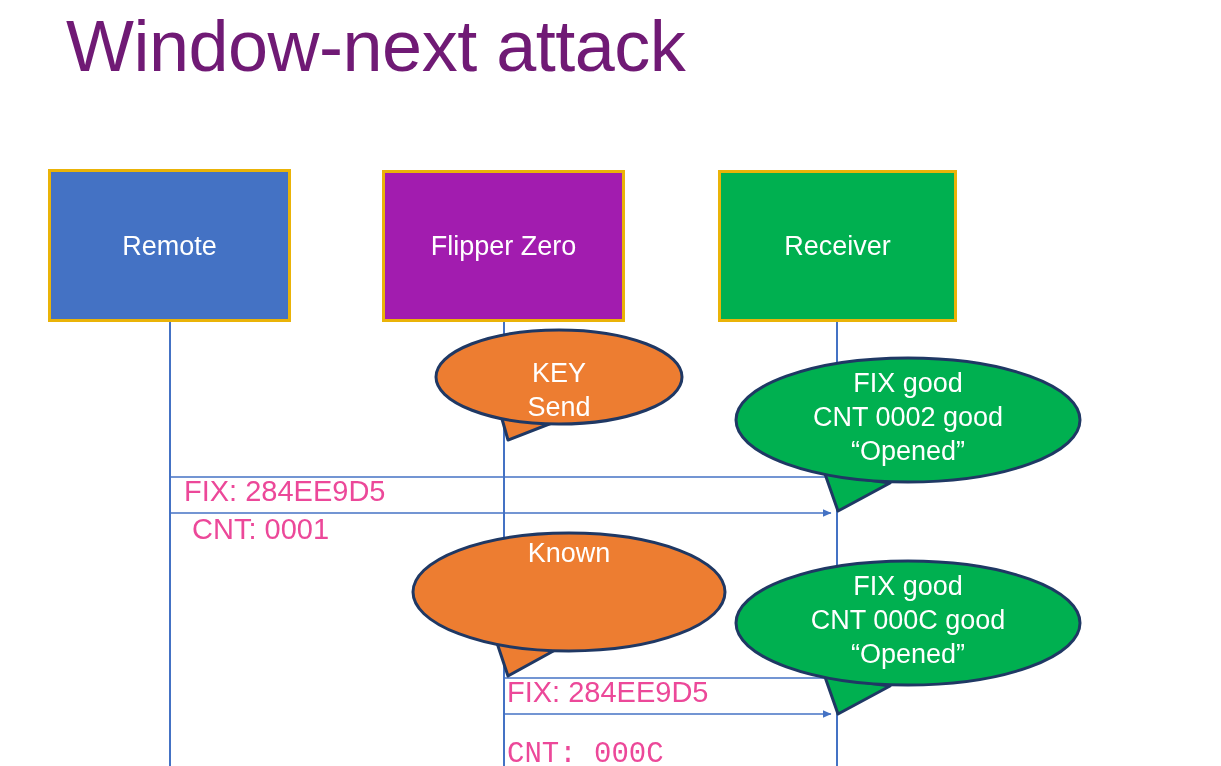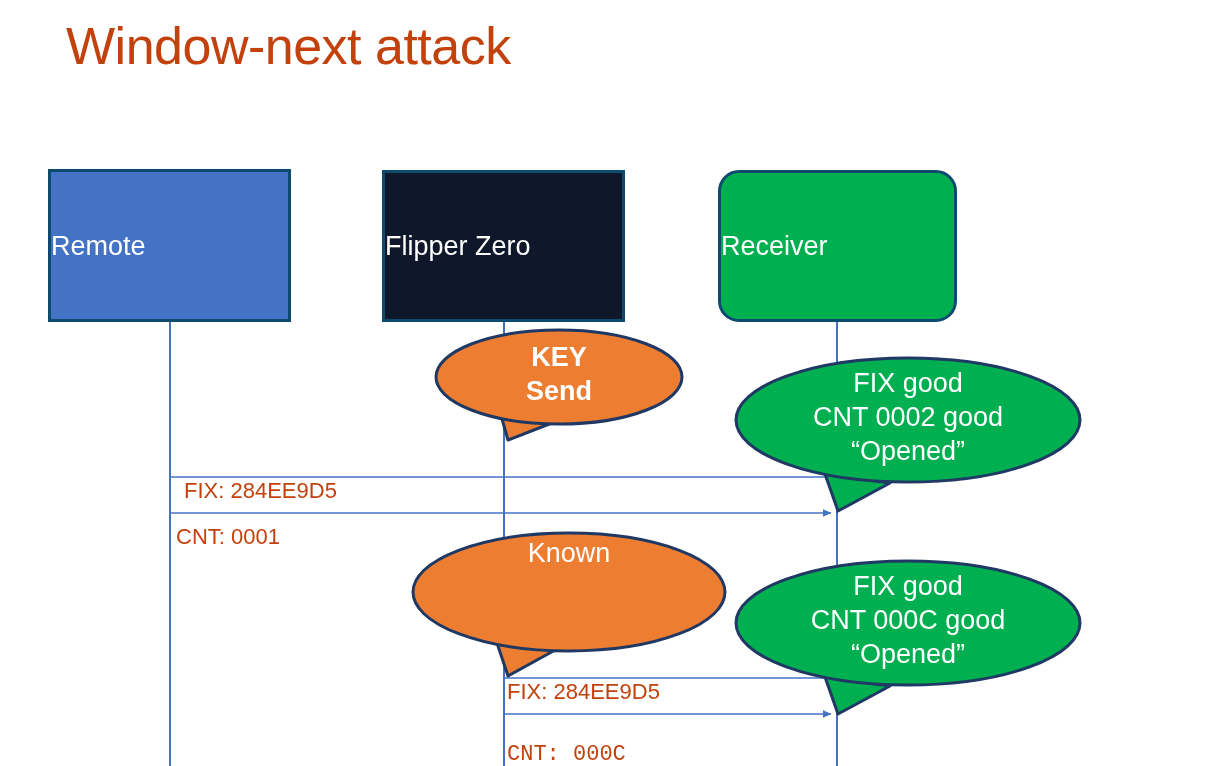--- a/index.html
+++ b/index.html
@@ -19,45 +19,45 @@
     width: 1221px;
     height: 766px;
     background: #ffffff;
   }
 
   
   #slide-title {
     position: absolute;
     left: 66px;
     top: 2px;
-    font-size: 52px;
+    font-size: 72px;
     line-height: 88px;
     font-weight: 400;
-    color: #c2410c;
+    color: #701a75;
     letter-spacing: -0.5px;
     white-space: nowrap;
   }
 
   
   #canvas {
     position: absolute;
     left: 0;
     top: 0;
     width: 1221px;
     height: 766px;
   }
 
   
   .actor-box {
     position: absolute;
     box-sizing: border-box;
-    border: 3px solid #0c4a6e;
+    border: 3px solid #eab308;
     display: flex;
     align-items: center;
-    justify-content: flex-start;
+    justify-content: center;
   }
   .actor-label {
     color: #ffffff;
     font-size: 27px;
     line-height: 32px;
     font-weight: 400;
     text-align: center;
   }
 
   
@@ -68,22 +68,22 @@
     font-size: 27px;
     line-height: 34px;
     font-weight: 400;
     pointer-events: none;
   }
   .bubble-text div { white-space: nowrap; }
 
   
   .msg-label {
     position: absolute;
-    color: #c2410c;
-    font-size: 22px;
+    color: #ec4899;
+    font-size: 29px;
     line-height: 34px;
     white-space: nowrap;
   }
 </style>
 </head>
 <body>
 
 <div id="slide">
 
   <div id="slide-title">Window-next attack</div>
@@ -124,29 +124,29 @@
     <g>
       <path d="M 838 714 L 825 677 L 890 686 Z" fill="#00B050" stroke="#1F3864" stroke-width="3" stroke-linejoin="round"></path>
       <ellipse cx="908" cy="623" rx="172" ry="62" fill="#00B050" stroke="#1F3864" stroke-width="3"></ellipse>
     </g>
   </svg>
 
   <div class="actor-box" style="left:48px; top:169px; width:243px; height:153px; background:#4472C4;">
     <span class="actor-label">Remote</span>
   </div>
 
-  <div class="actor-box" style="left:382px; top:170px; width:243px; height:152px; background:#0f172a;">
+  <div class="actor-box" style="left:382px; top:170px; width:243px; height:152px; background:#a21caf;">
     <span class="actor-label">Flipper Zero</span>
   </div>
 
-  <div class="actor-box" style="left:718px; top:170px; width:239px; height:152px; background:#00B050;border-radius:21px;">
+  <div class="actor-box" style="left:718px; top:170px; width:239px; height:152px; background:#00B050;">
     <span class="actor-label">Receiver</span>
   </div>
 
-  <div class="bubble-text" style="left:437px; top:340px; width:244px;font-weight:bold;">
+  <div class="bubble-text" style="left:437px; top:356px; width:244px;">
     <div>KEY</div>
     <div>Send</div>
   </div>
 
   <div class="bubble-text" style="left:736px; top:366px; width:344px;">
     <div>FIX good</div>
     <div>CNT 0002 good</div>
     <div>“Opened”</div>
   </div>
 
@@ -154,18 +154,18 @@
     <div>Known</div>
   </div>
 
   <div class="bubble-text" style="left:736px; top:569px; width:344px;">
     <div>FIX good</div>
     <div>CNT 000C good</div>
     <div>“Opened”</div>
   </div>
 
   <div class="msg-label" style="left:184px; top:474px;">FIX: 284EE9D5</div>
-  <div class="msg-label" style="left:176px; top:512px;margin-top:8px;">CNT: 0001</div>
+  <div class="msg-label" style="left:192px; top:512px;">CNT: 0001</div>
 
   <div class="msg-label" style="left:507px; top:675px;">FIX: 284EE9D5</div>
   <div class="msg-label" style="left:507px; top:738px;font-family:Liberation Mono, monospace;">CNT: 000C</div>
 
 </div>
 
 </body></html>

